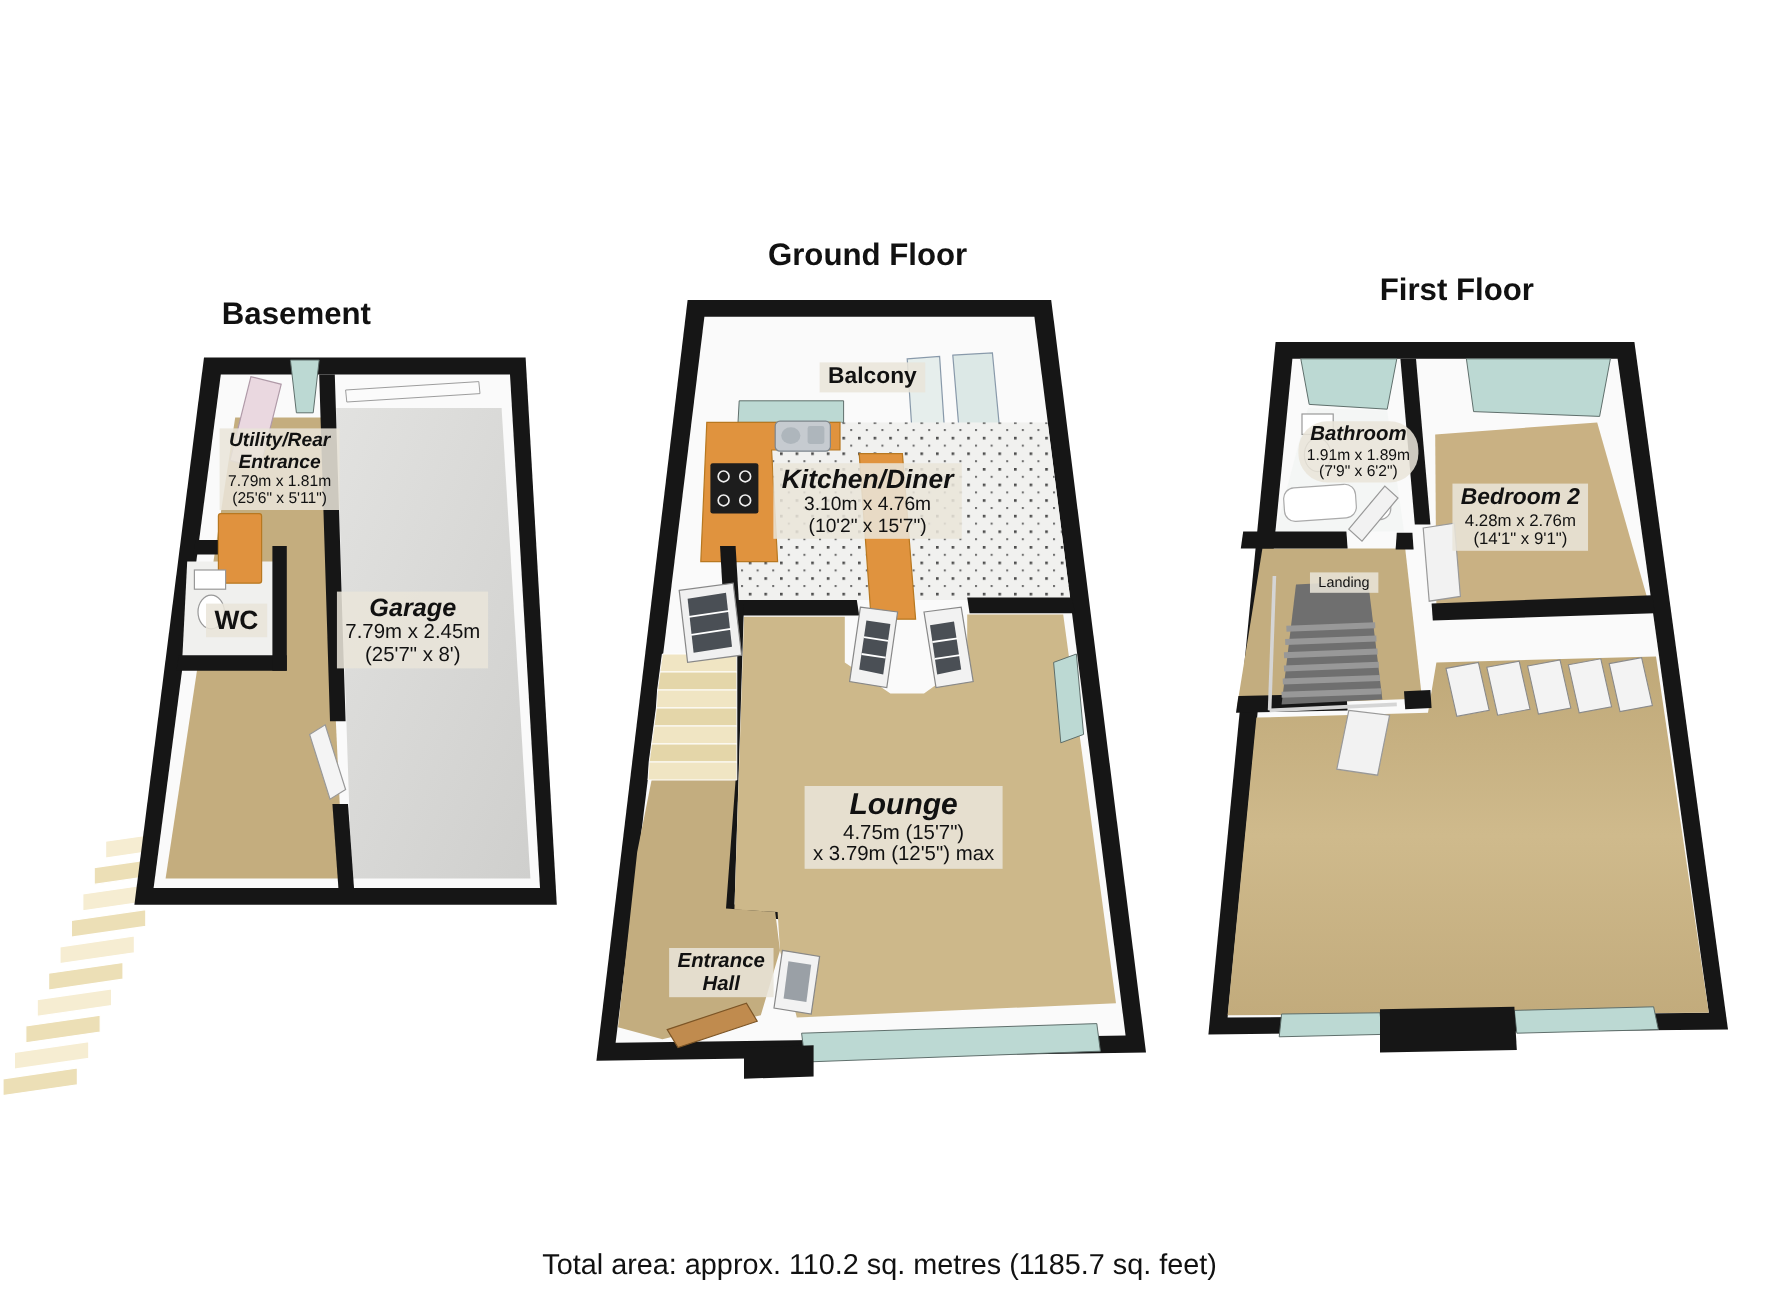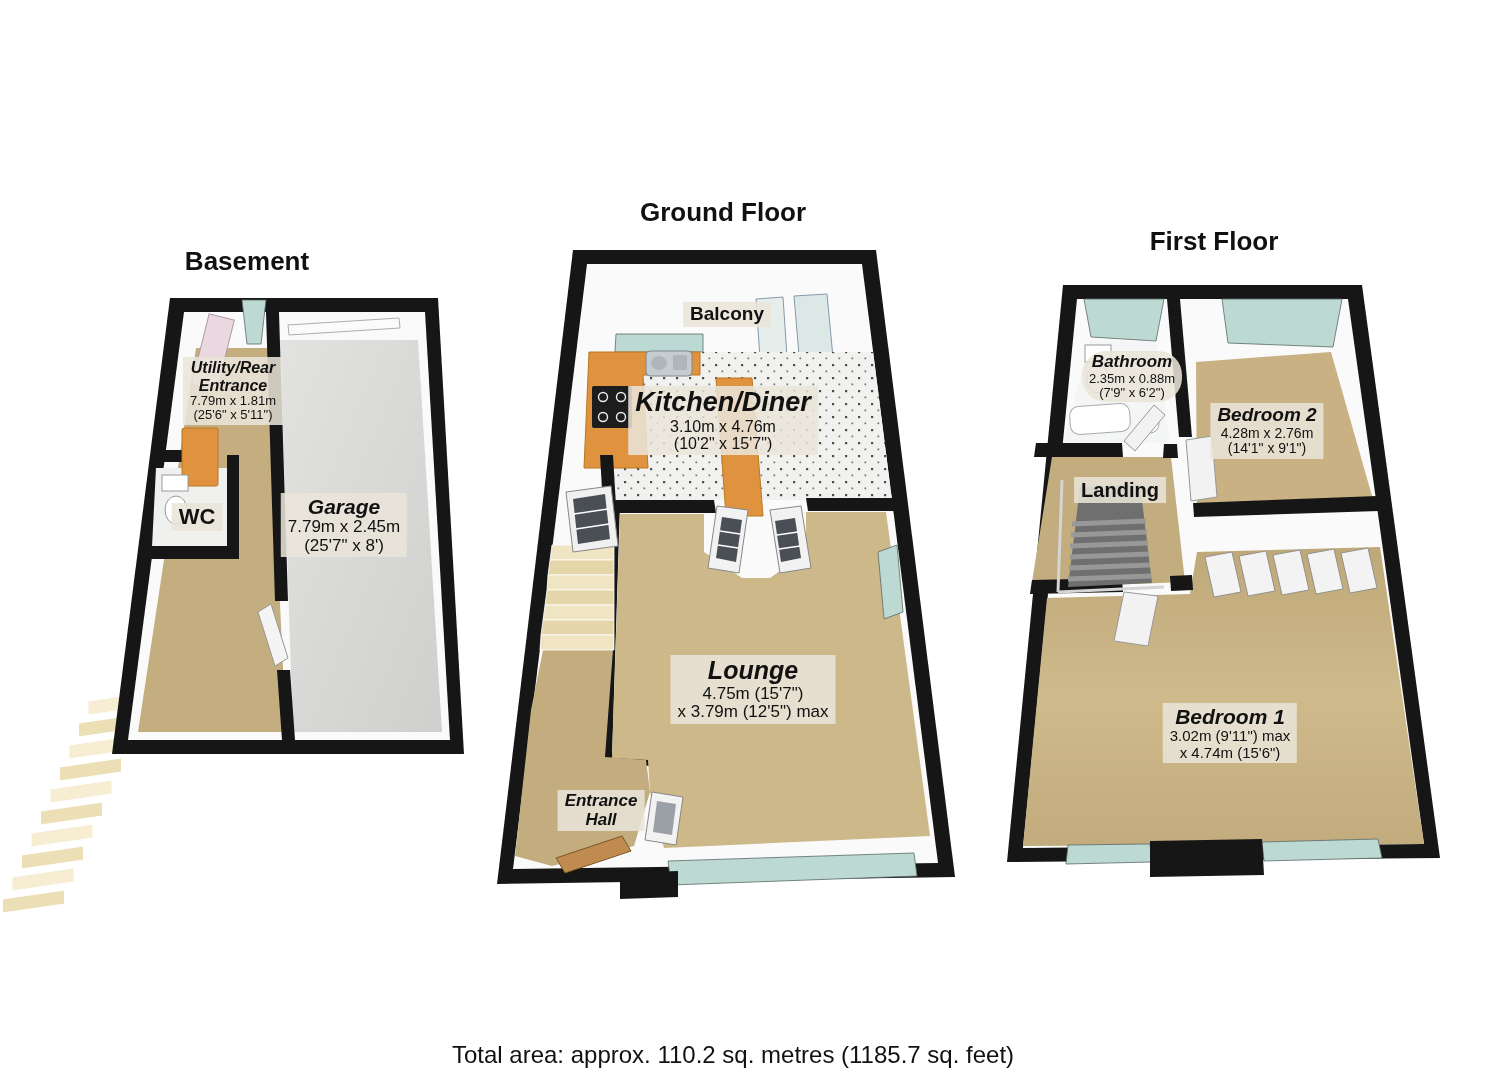--- a/index.html
+++ b/index.html
@@ -10,26 +10,26 @@
   #planSvg{position:absolute;left:0;top:0;}
   .title{position:absolute;transform:translateX(-50%);font-weight:bold;font-size:26px;white-space:nowrap;}
   .lbl{position:absolute;transform:translateX(-50%);text-align:center;line-height:1.1;
        background:rgba(233,229,217,0.87);padding:2px 7px;white-space:nowrap;}
   .lbl .nm{font-weight:bold;display:block;font-style:italic;}
   .lbl .dims{display:block;}
   .lbl-utility .nm{font-size:16px;} .lbl-utility .dims{font-size:13px;}
   .lbl-wc{font-weight:bold;font-size:22px;}
   .lbl-garage .nm{font-size:21px;} .lbl-garage .dims{font-size:17px;}
   .lbl-balcony{font-weight:bold;font-size:19px;}
-  .lbl-kitchen .nm{font-size:27px;} .lbl-kitchen .dims{font-size:16px;}
+  .lbl-kitchen .nm{font-size:22px;} .lbl-kitchen .dims{font-size:16px;}
   .lbl-lounge .nm{font-size:25px;} .lbl-lounge .dims{font-size:17px;}
   .lbl-hall .nm{font-size:17px;}
   .lbl-bathroom .nm{font-size:17px;} .lbl-bathroom .dims{font-size:13px;}
   .lbl-bedroom2 .nm{font-size:19px;} .lbl-bedroom2 .dims{font-size:14px;}
-  .lbl-landing{font-weight:bold;font-size:20px;}
+  .lbl-landing{font-weight:normal;font-size:12px;}
   .lbl-bedroom1 .nm{font-size:21px;} .lbl-bedroom1 .dims{font-size:15px;}
   .footer{position:absolute;transform:translateX(-50%);font-size:24px;background:none;white-space:nowrap;}
 </style>
 </head>
 <body>
 
 <div id="stage">
 
 <svg id="planSvg" width="1485" height="1080" viewBox="0 0 1485 1080">
   <defs>
@@ -239,32 +239,27 @@
     <span class="dims">x 3.79m (12'5") max</span>
   </div>
 
   <div class="lbl lbl-hall" style="left:601px;top:790px;">
     <span class="nm">Entrance</span>
     <span class="nm">Hall</span>
   </div>
 
   <div class="lbl lbl-bathroom" style="left:1132px;top:351px;border-radius:24px;">
     <span class="nm">Bathroom</span>
-    <span class="dims">2.35m x 0.88m</span>
+    <span class="dims">1.91m x 1.89m</span>
     <span class="dims">(7'9" x 6'2")</span>
   </div>
 
   <div class="lbl lbl-bedroom2" style="left:1267px;top:403px;">
     <span class="nm">Bedroom 2</span>
     <span class="dims">4.28m x 2.76m</span>
     <span class="dims">(14'1" x 9'1")</span>
   </div>
 
   <div class="lbl lbl-landing" style="left:1120px;top:477px;">Landing</div>
 
-  <div class="lbl lbl-bedroom1" style="left:1230px;top:703px;">
-    <span class="nm">Bedroom 1</span>
-    <span class="dims">3.02m (9'11") max</span>
-    <span class="dims">x 4.74m (15'6")</span>
-  </div>
 
   <div class="footer" style="left:733px;top:1041px;">Total area: approx. 110.2 sq. metres (1185.7 sq. feet)</div>
 </div>
 
 </body></html>

